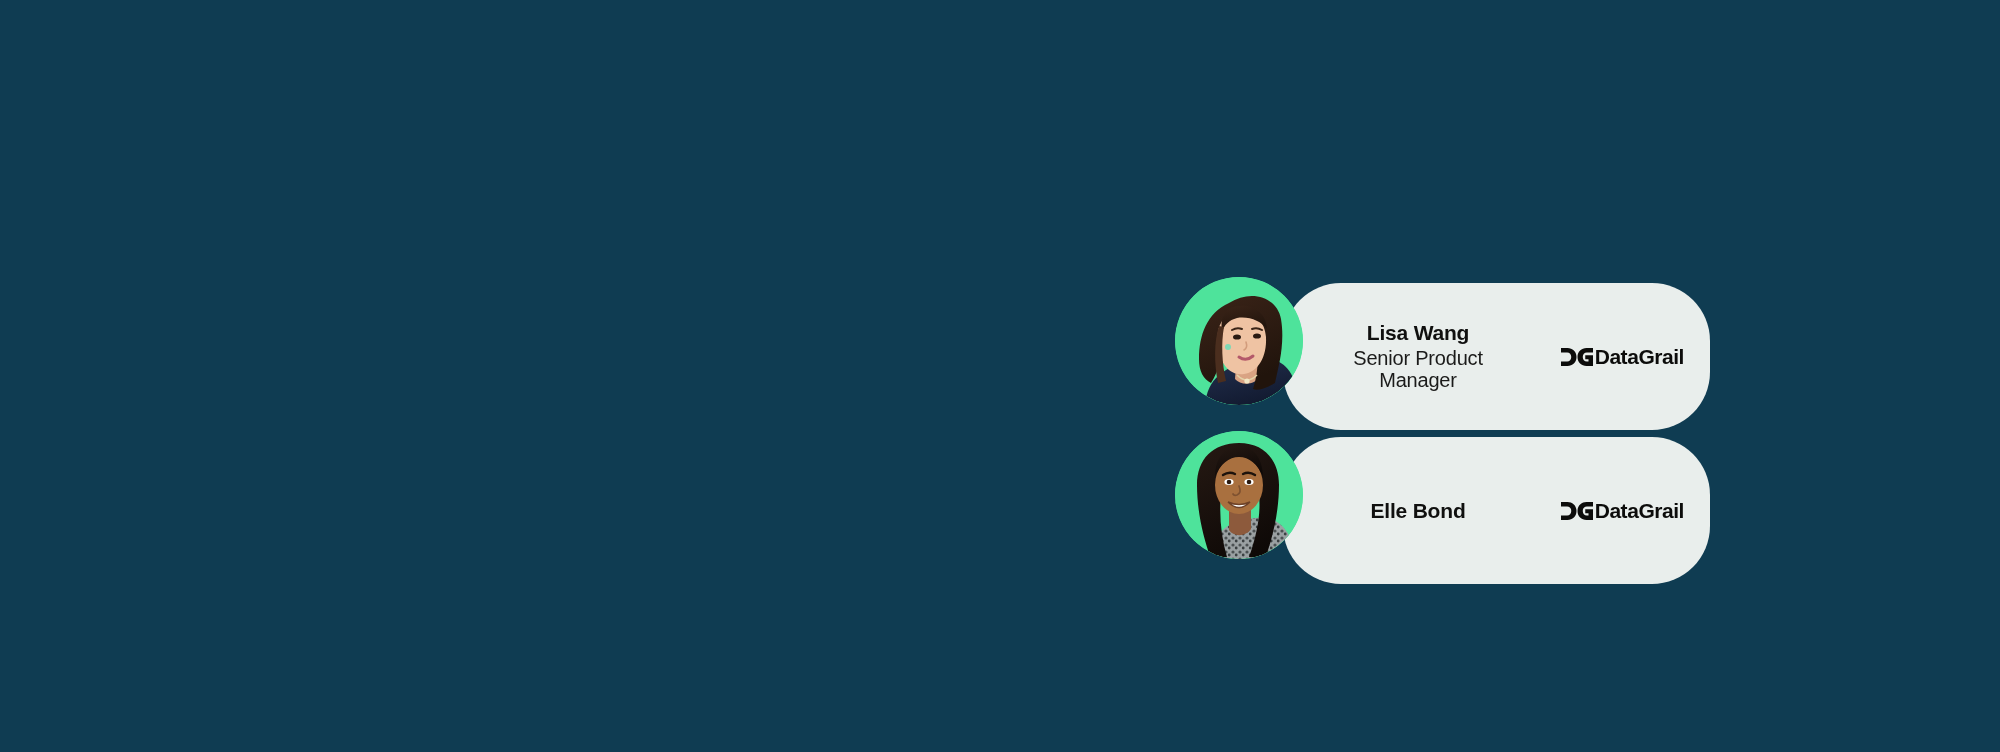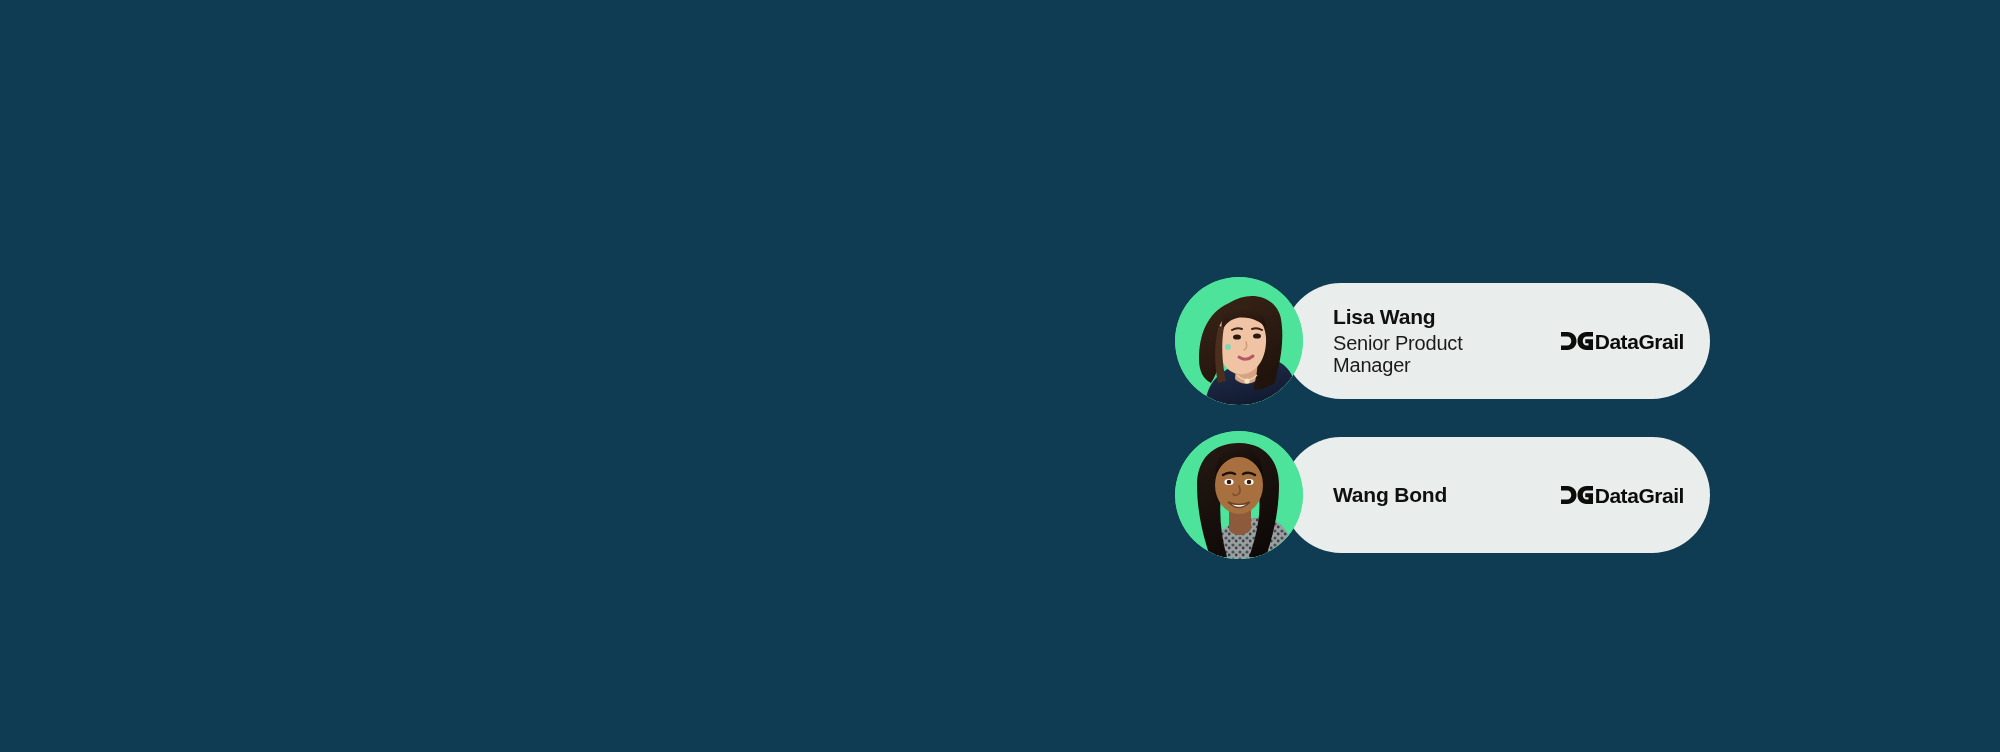--- a/index.html
+++ b/index.html
@@ -39,26 +39,27 @@
   .speaker-card:last-child {
     margin-bottom: 0;
   }
 
   
   .card-panel {
     position: absolute;
     left: 108px;
     top: 6px;
     width: 427px;
-    height: 116px;
+    height: 147px;
     background: #E9EEEC;
     border-radius: 58px;
     display: flex;
     align-items: center;
     box-sizing: border-box;
+    text-align: center;
   }
 
   
   .avatar {
     position: absolute;
     left: 0;
     top: 0;
     width: 128px;
     height: 128px;
     border-radius: 50%;
@@ -194,21 +195,21 @@
           </g>
         </svg>
       </div>
     </div>
 
     <div class="speaker-card">
 
       <div class="card-panel">
 
         <div class="person-text">
-          <div class="person-name">Wang Bond</div>
+          <div class="person-name">Elle Bond</div>
         </div>
 
         <div class="brand-logo">
           <span class="brand-mark">
             <svg viewBox="0 0 68 44" xmlns="http://www.w3.org/2000/svg" aria-hidden="true">
               <path fill="#0C0C0B" d="M2 4 h13 c10 0 18 7.2 18 18 0 10.8 -8 18 -18 18 H2 V31 h12.2 c5.2 0 8.3 -3.6 8.3 -9 0 -5.4 -3.1 -9 -8.3 -9 H2 Z"></path>
               <path fill="#0C0C0B" d="M66 40 h-13 c-10 0 -18 -7.2 -18 -18 0 -10.8 8 -18 18 -18 h13 v9 H53.8 c-5.2 0 -8.3 3.6 -8.3 9 0 5.4 3.1 9 8.3 9 H57 v-4.6 h-6.5 V18.6 H66 Z"></path>
             </svg>
           </span>
           <span class="brand-name">DataGrail</span>

